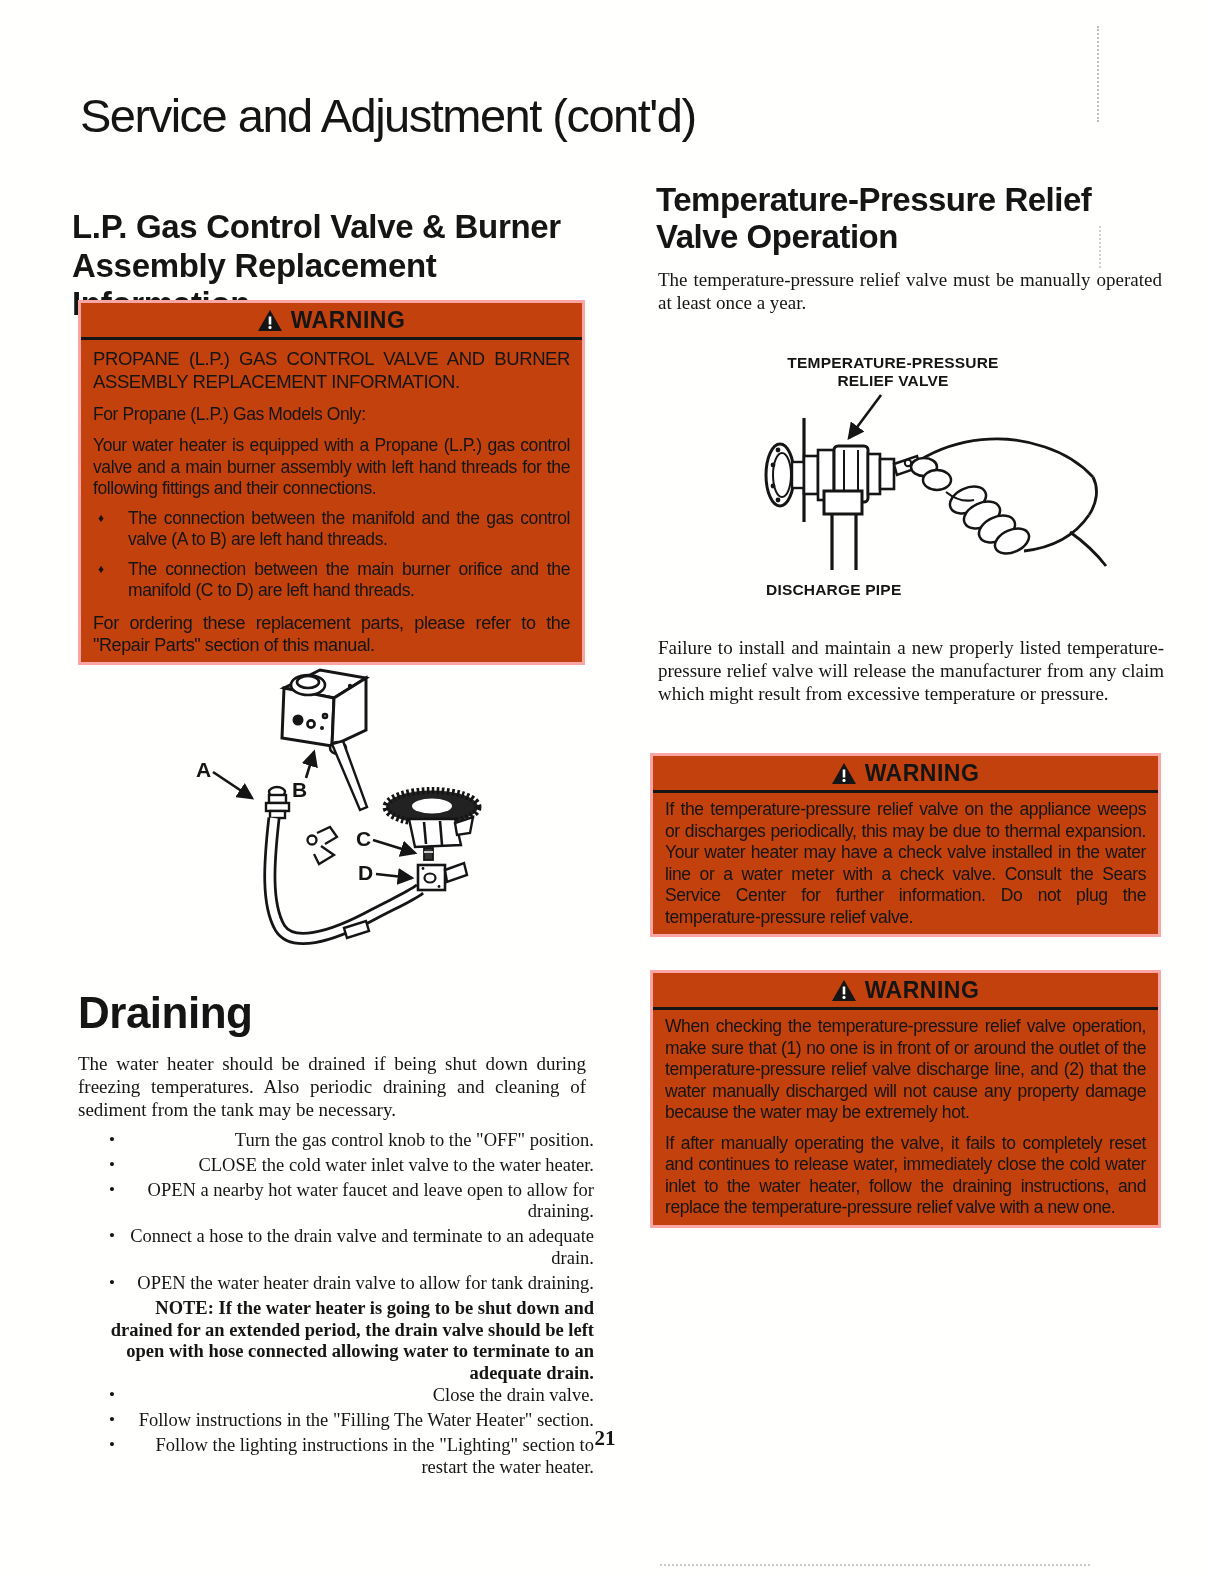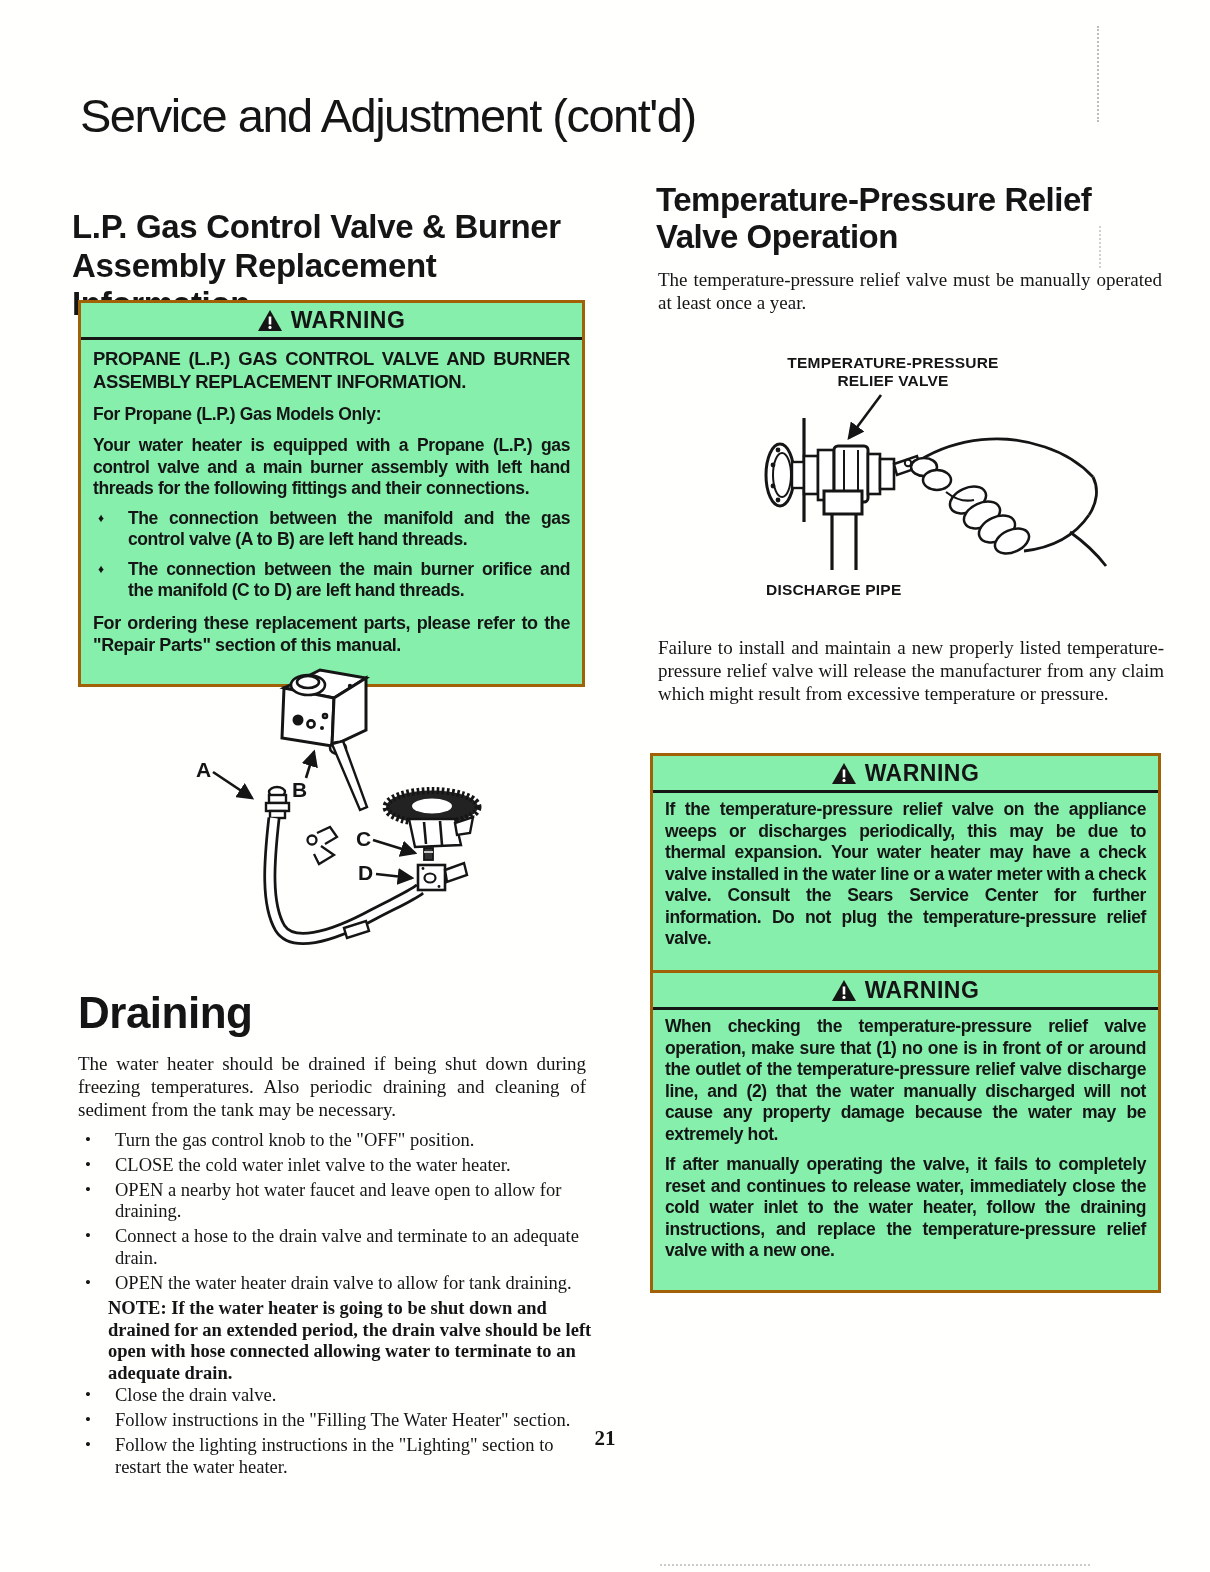--- a/index.html
+++ b/index.html
@@ -21,46 +21,46 @@
   .h-right {
     left:656px; top:182px; width:502px;
     font-size:33px; font-weight:700; line-height:1.12; letter-spacing:-0.5px;
   }
   .para {
     font-family:"Liberation Serif", serif;
     font-size:19px; line-height:1.22; text-align:justify;
   }
 
   
-  .warnbox { border:3px solid #a16207; background:#86efac; box-sizing:border-box; }
+  .warnbox { border:3px solid #fca5a5; background:#c2410c; box-sizing:border-box; }
   .warnhead {
     display:flex; align-items:center; justify-content:center; gap:9px;
     border-bottom:3px solid #151515; padding:4px 0 3px;
     font-size:23px; font-weight:700; letter-spacing:0.5px;
   }
   .warnbody {
-    padding:6px 12px 28px;
-    font-size:17.5px; font-weight:700; line-height:1.23;
+    padding:6px 12px 6px;
+    font-size:17.5px; font-weight:400; line-height:1.23;
     letter-spacing:-0.4px; text-align:justify;
   }
   .warnbody p { margin:0; }
   .wtitle { font-size:18.5px; margin-top:2px !important; }
   .wsub   { margin-top:10px !important; }
   .wtext  { margin-top:10px !important; }
   .wfoot  { margin-top:10px !important; font-size:18px; }
   .wbul { display:flex; margin-top:8px; }
   .wbul::before { content:"\2666"; flex:none; width:30px; padding-left:5px; font-size:12px; line-height:21px; }
   .wbul .btxt { flex:1; }
   .wpar2 { margin-top:9px !important; }
 
   
   .draining-h { left:78px; top:988px; font-size:44px; font-weight:700; letter-spacing:-0.5px; }
   .drain-intro { left:78px; top:1052px; width:508px; }
   .steps { left:78px; top:1130px; width:516px;
-    font-family:"Liberation Serif", serif; font-size:18.5px; line-height:1.18; }
+    font-family:"Liberation Serif", serif; font-size:18.5px; line-height:1.18;text-align:right; }
   .step { display:flex; margin-bottom:3px; }
   .step::before { content:"\2022"; flex:none; width:30px; padding-left:7px; font-size:17px; }
   .step .stext { flex:1; }
   .snote { margin:1px 0 0 30px; font-weight:700; line-height:1.18; }
 
   .pagenum {
     left:0; top:1426px; width:1210px; text-align:center;
     font-family:"Liberation Serif", serif; font-size:21px; font-weight:700;
   }
 

